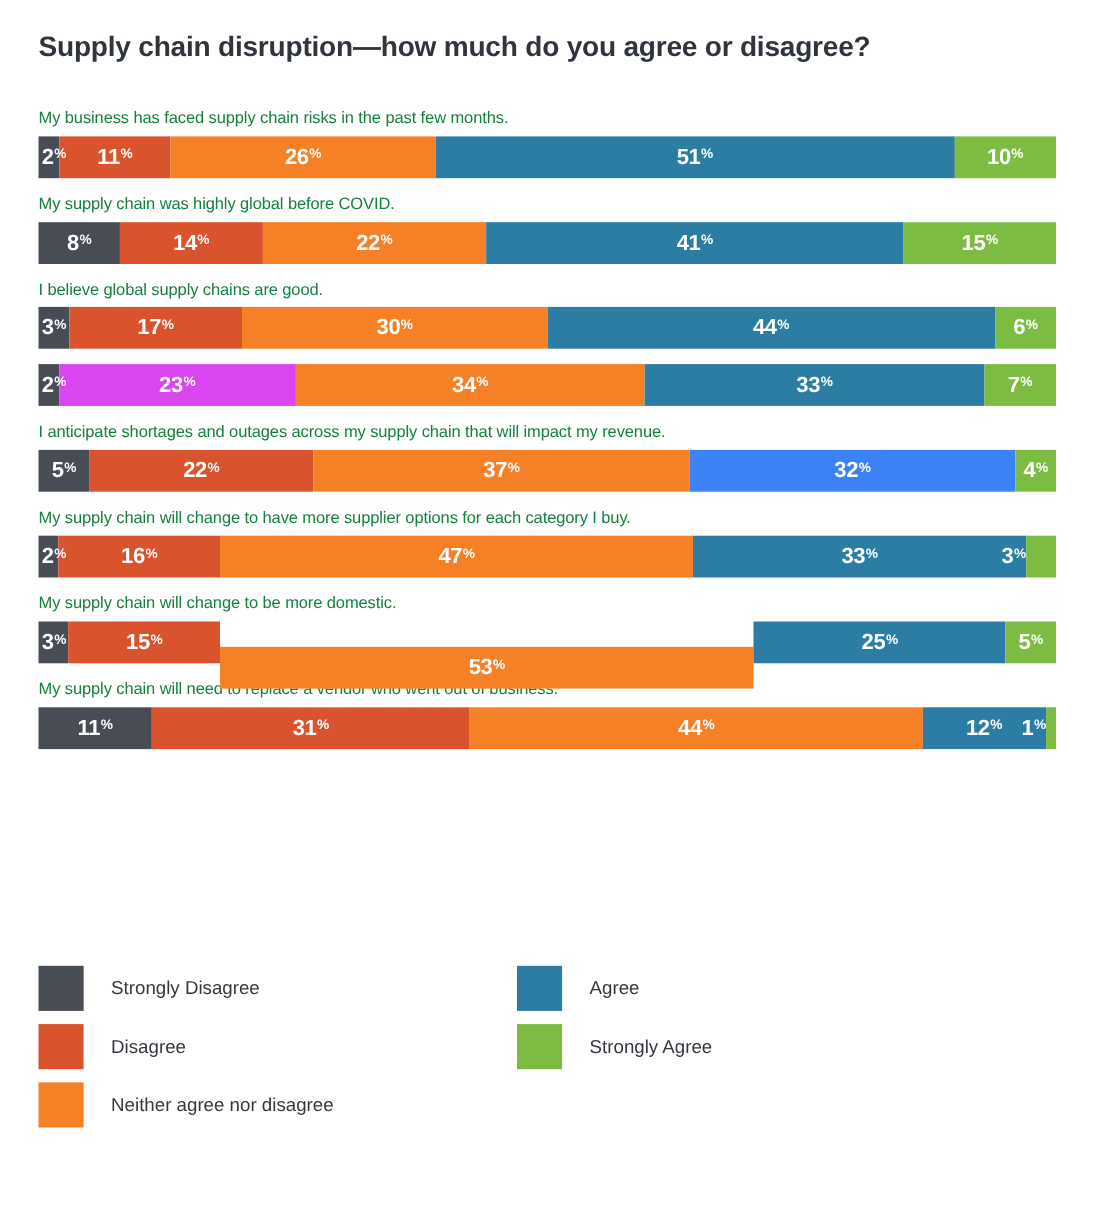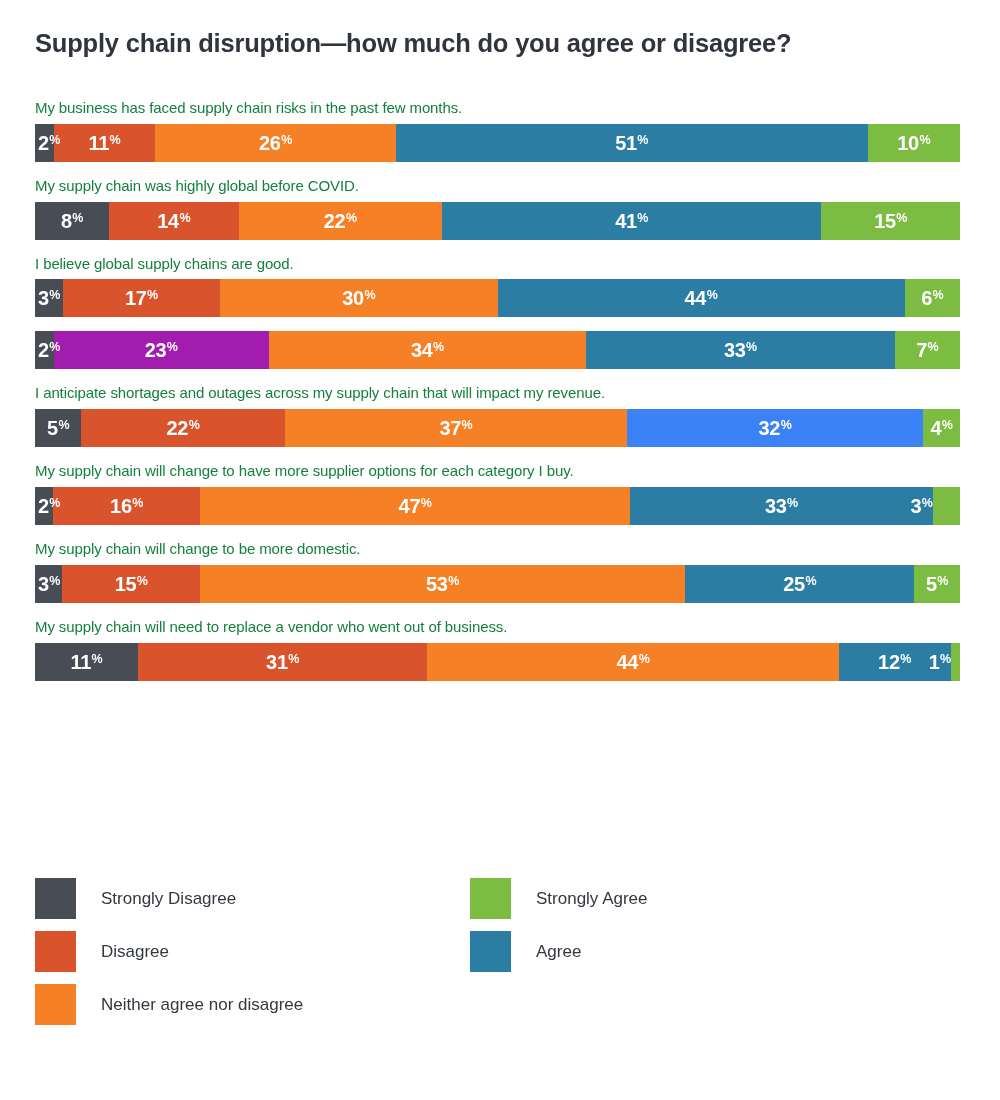--- a/index.html
+++ b/index.html
@@ -238,21 +238,21 @@
         </div>
       </div>
       <div class="row">
         <div class="bar">
           <div class="seg tiny" title="Strongly Disagree" style="width: 2.0202%; background: rgb(71, 76, 85);">
             <span class="seg-value">
               <span>2</span>
               <span class="pct">%</span>
             </span>
           </div>
-          <div class="seg" title="Disagree" style="width: 23.2323%; background: #a21caf;">
+          <div class="seg" title="Disagree" style="width: 23.2323%; background: #d946ef;">
             <span class="seg-value">
               <span>23</span>
               <span class="pct">%</span>
             </span>
           </div>
           <div class="seg" title="Neither agree nor disagree" style="width: 34.3434%; background: rgb(245, 128, 37);">
             <span class="seg-value">
               <span>34</span>
               <span class="pct">%</span>
             </span>
@@ -349,21 +349,21 @@
               <span>3</span>
               <span class="pct">%</span>
             </span>
           </div>
           <div class="seg" title="Disagree" style="width: 14.8515%; background: rgb(217, 83, 44);">
             <span class="seg-value">
               <span>15</span>
               <span class="pct">%</span>
             </span>
           </div>
-          <div class="seg" title="Neither agree nor disagree" style="width: 52.4752%; background: rgb(245, 128, 37);">
+          <div class="seg" title="Neither agree nor disagree" style="width: 52.4752%; background: rgb(245, 128, 37); margin-top: 23px;">
             <span class="seg-value">
               <span>53</span>
               <span class="pct">%</span>
             </span>
           </div>
           <div class="seg" title="Agree" style="width: 24.7525%; background: rgb(43, 125, 164);">
             <span class="seg-value">
               <span>25</span>
               <span class="pct">%</span>
             </span>
@@ -423,23 +423,23 @@
           <span class="legend-swatch" style="background: rgb(217, 83, 44);"></span>
           <span class="legend-label">Disagree</span>
         </div>
         <div class="legend-item">
           <span class="legend-swatch" style="background: rgb(245, 128, 37);"></span>
           <span class="legend-label">Neither agree nor disagree</span>
         </div>
       </div>
     <div class="legend-col right">
         <div class="legend-item">
+          <span class="legend-swatch" style="background: rgb(43, 125, 164);"></span>
+          <span class="legend-label">Agree</span>
+        </div>
+        <div class="legend-item">
           <span class="legend-swatch" style="background: rgb(125, 188, 66);"></span>
           <span class="legend-label">Strongly Agree</span>
         </div>
-        <div class="legend-item">
-          <span class="legend-swatch" style="background: rgb(43, 125, 164);"></span>
-          <span class="legend-label">Agree</span>
-        </div>
       </div>
   </div>
 
 </div>
 
 </body></html>

